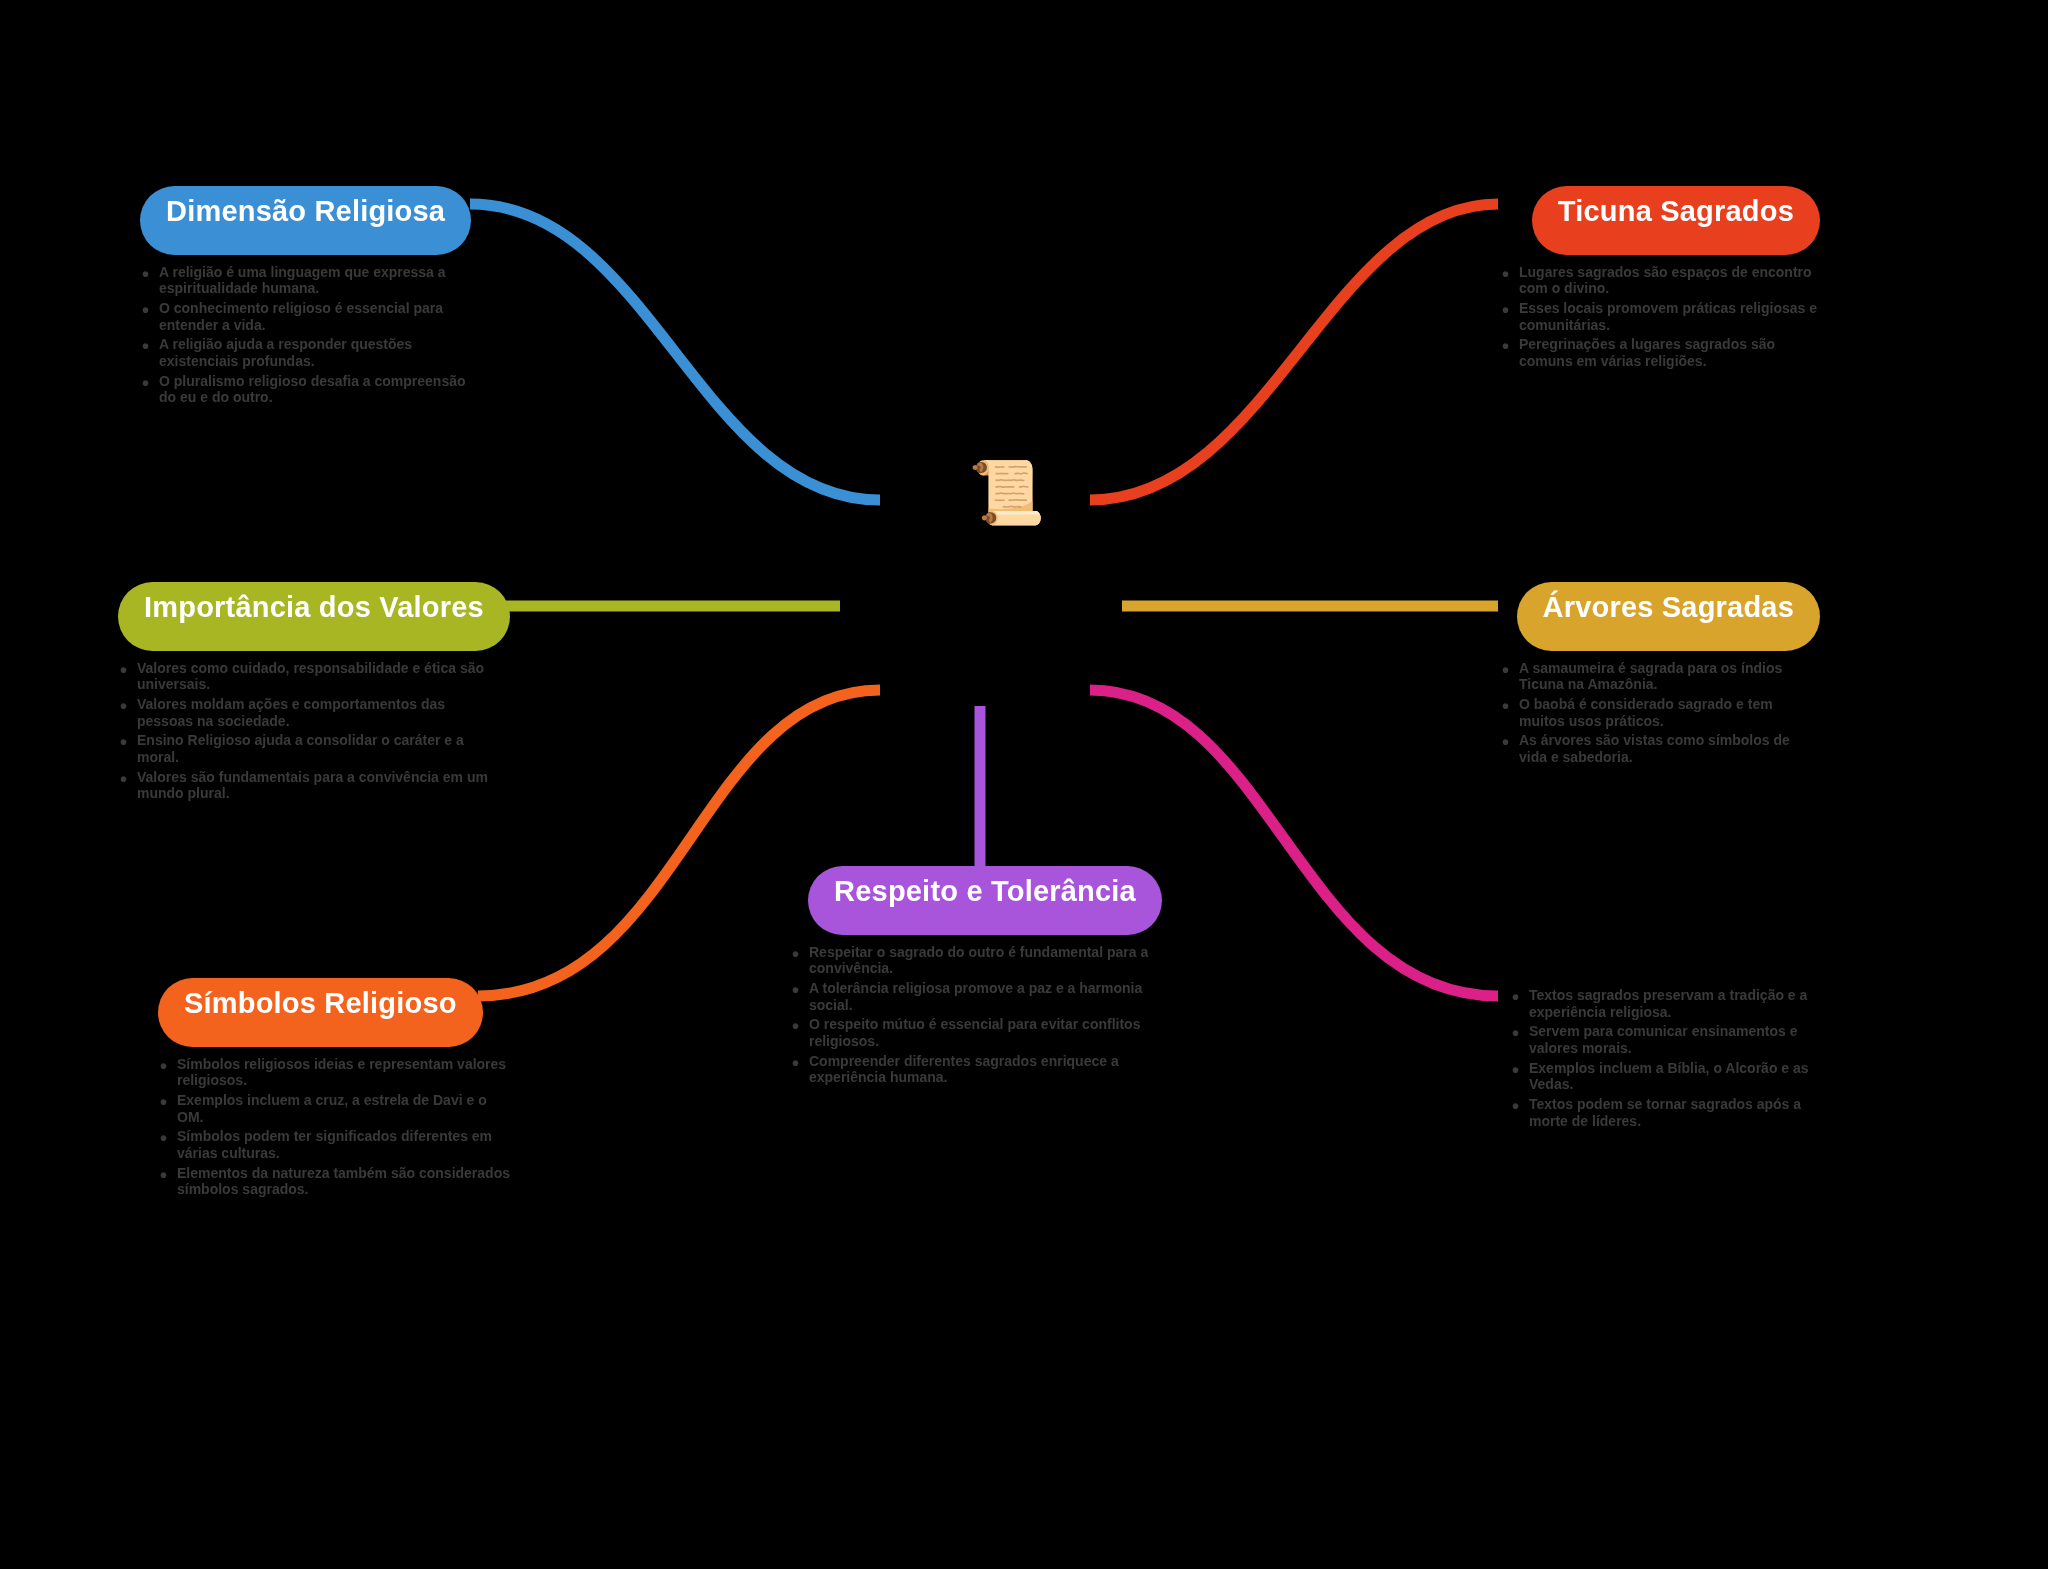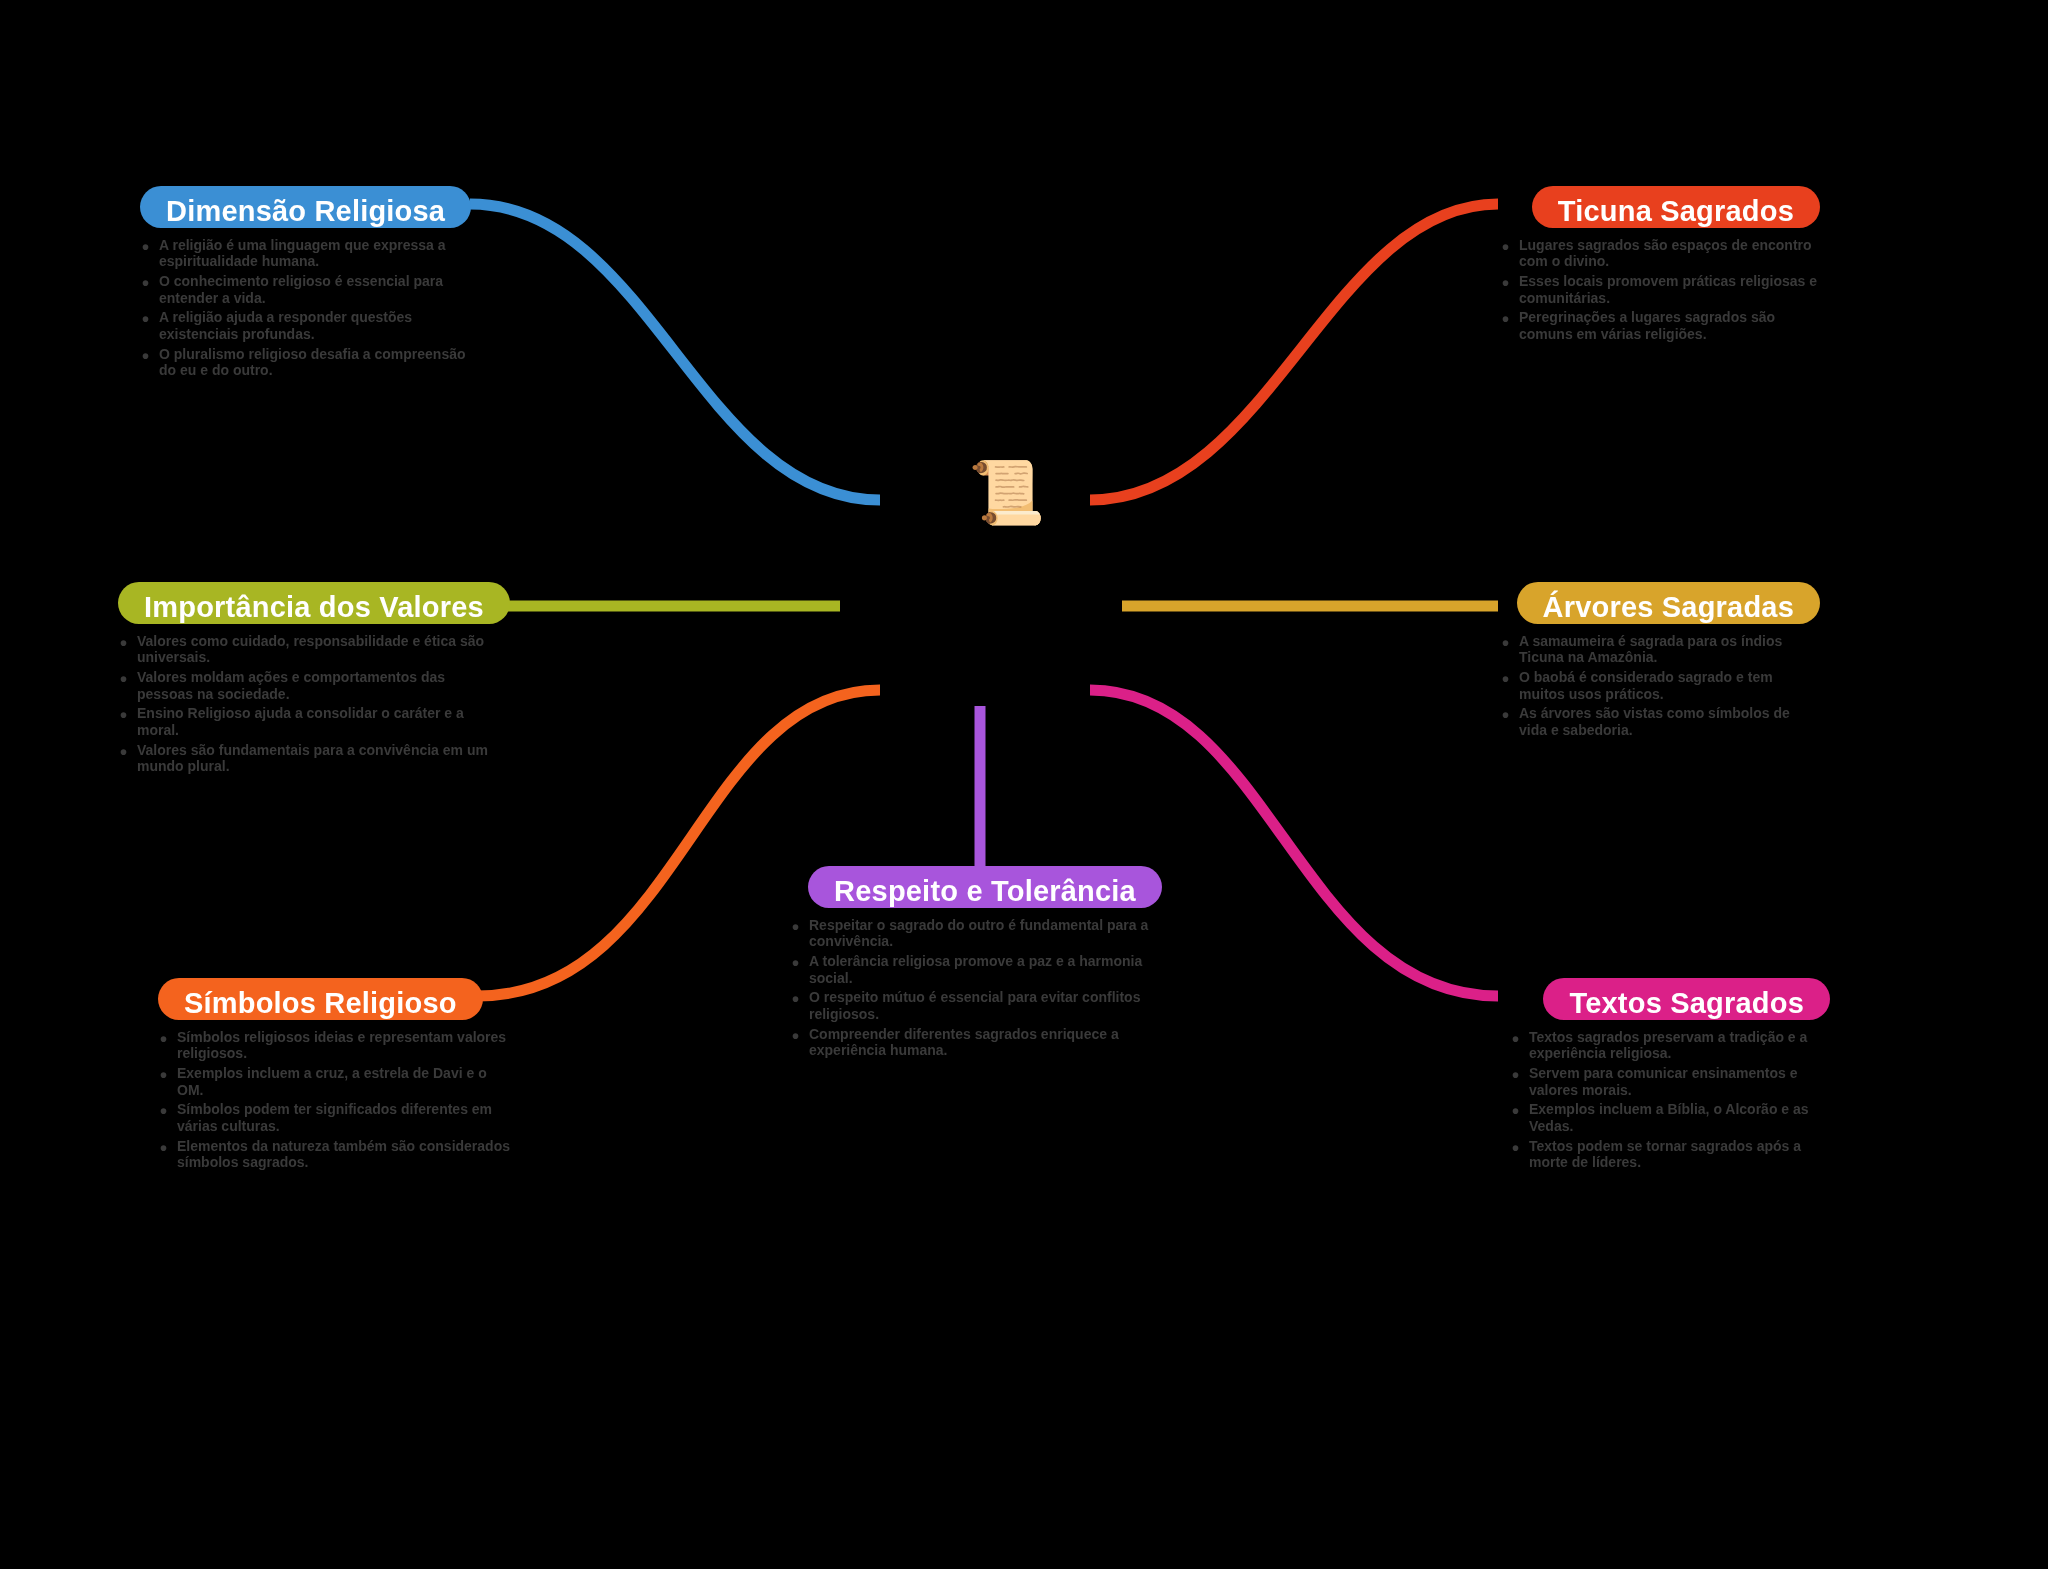--- a/index.html
+++ b/index.html
@@ -22,21 +22,21 @@
     width: 2048px;
     height: 1569px;
     pointer-events: none;
   }
   .node {
     position: absolute;
   }
   .pill {
     display: inline-block;
     border-radius: 999px;
-    padding: 11px 26px 1px 26px;
+    padding: 11px 26px 28px 26px;
     color: #ffffff;
     font-size: 29px;
     font-weight: bold;
     letter-spacing: 0.2px;
     line-height: 1.02;
     white-space: nowrap;
   }
   .pill-wrap {
     display: block;
   }
@@ -141,21 +141,20 @@
       <div class="node" style="left: 158px; top: 978px; width: 355px;">
         <div class="pill-wrap left"><span class="pill" style="background: rgb(244, 99, 30);">Símbolos Religioso</span></div>
         <ul class="bullets">
           <li>Símbolos religiosos ideias e representam valores religiosos.</li>
           <li>Exemplos incluem a cruz, a estrela de Davi e o OM.</li>
           <li>Símbolos podem ter significados diferentes em várias culturas.</li>
           <li>Elementos da natureza também são considerados símbolos sagrados.</li>
         </ul>
       </div>
       <div class="node" style="left: 1510px; top: 978px; width: 320px;">
-        <div class="pill-wrap right"><span class="pill" style="background: rgb(219, 32, 136);">Textos Sagrados</span></div>
         <ul class="bullets">
           <li>Textos sagrados preservam a tradição e a experiência religiosa.</li>
           <li>Servem para comunicar ensinamentos e valores morais.</li>
           <li>Exemplos incluem a Bíblia, o Alcorão e as Vedas.</li>
           <li>Textos podem se tornar sagrados após a morte de líderes.</li>
         </ul>
       </div>
     </div>
 
 </div>

